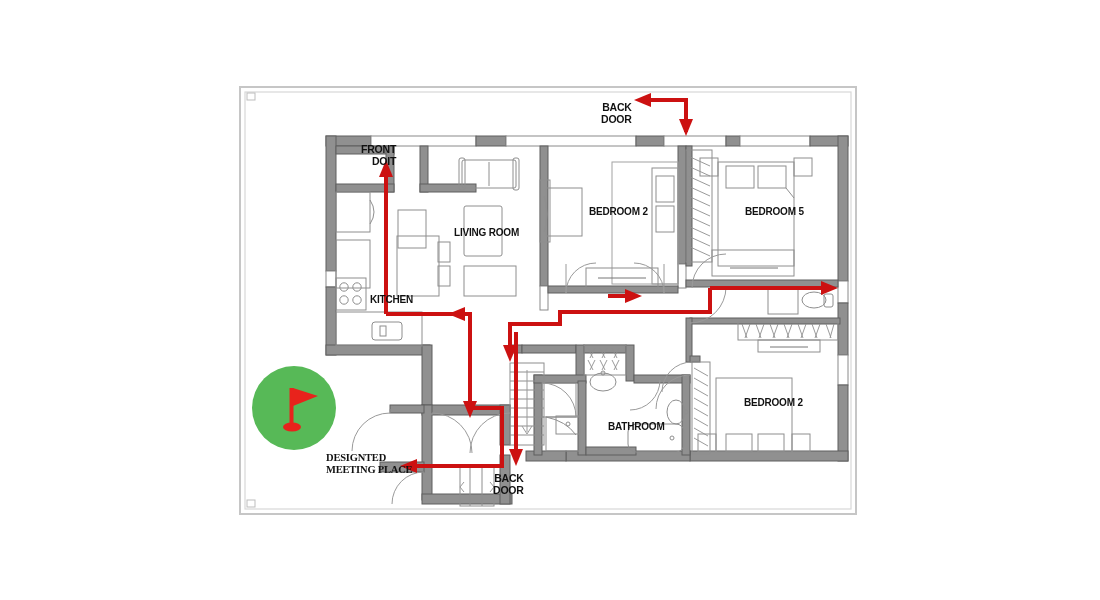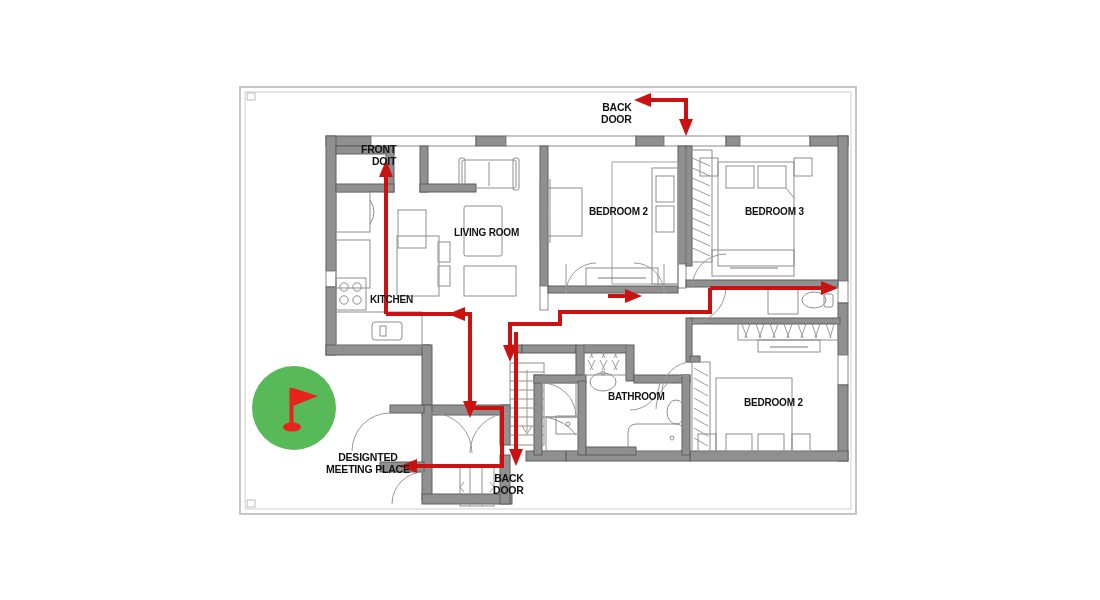--- a/index.html
+++ b/index.html
@@ -26,21 +26,21 @@
     position: absolute;
     font-family: "Liberation Sans", sans-serif;
     font-weight: bold;
     color: #111111;
     white-space: pre;
     line-height: 1.12;
     letter-spacing: -0.2px;
   }
   .lbl-room { font-size: 10px; }
   .lbl-exit { font-size: 10.5px; text-align: right; }
-  .lbl-meet { font-size: 10.5px; text-align: center; }
+  .lbl-meet { font-size: 10.5px; text-align: left; font-family: Liberation Serif, serif; }
 </style>
 </head>
 <body>
 
 <div id="stage">
 
   <svg id="plan-svg" viewBox="0 0 1100 600">
 
     <g>
       <rect x="240" y="87" width="616" height="427" fill="none" stroke="#c6c6c6" stroke-width="2"></rect>
@@ -330,22 +330,22 @@
         <ellipse cx="292" cy="427" rx="9" ry="4.5" fill="#e8231c"></ellipse>
         <rect x="289.5" y="388" width="4" height="38" fill="#e8231c"></rect>
         <path d="M293 388 L318 396 L293 406 Z" fill="#e8231c"></path>
       </g>
     </g>
   </svg>
 
   <div class="lbl lbl-room" style="left:370px; top:294px;">KITCHEN</div>
   <div class="lbl lbl-room" style="left:454px; top:227px;">LIVING ROOM</div>
   <div class="lbl lbl-room" style="left:589px; top:206px;">BEDROOM 2</div>
-  <div class="lbl lbl-room" style="left:745px; top:206px;">BEDROOM 3</div>
-  <div class="lbl lbl-room" style="left:608px; top:391px;">BATHROOM</div>
+  <div class="lbl lbl-room" style="left:745px; top:206px;">BEDROOM 5</div>
+  <div class="lbl lbl-room" style="left:608px; top:421px;">BATHROOM</div>
   <div class="lbl lbl-room" style="left:744px; top:397px;">BEDROOM 2</div>
 
   <div class="lbl lbl-exit" style="left:361px; top:144px;">FRONT
 DOIT</div>
   <div class="lbl lbl-exit" style="left:601px; top:102px;">BACK
 DOOR</div>
   <div class="lbl lbl-exit" style="left:493px; top:473px;">BACK
 DOOR</div>
 
   <div class="lbl lbl-meet" style="left:326px; top:452px;">DESIGNTED

